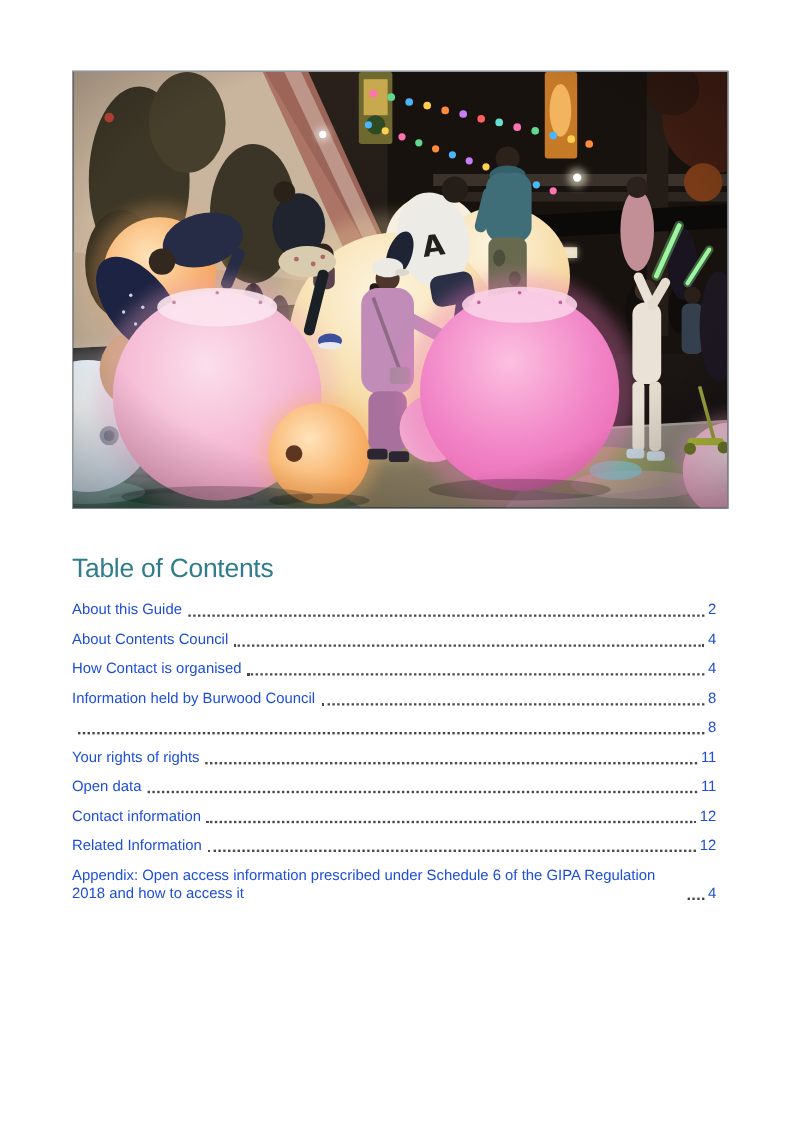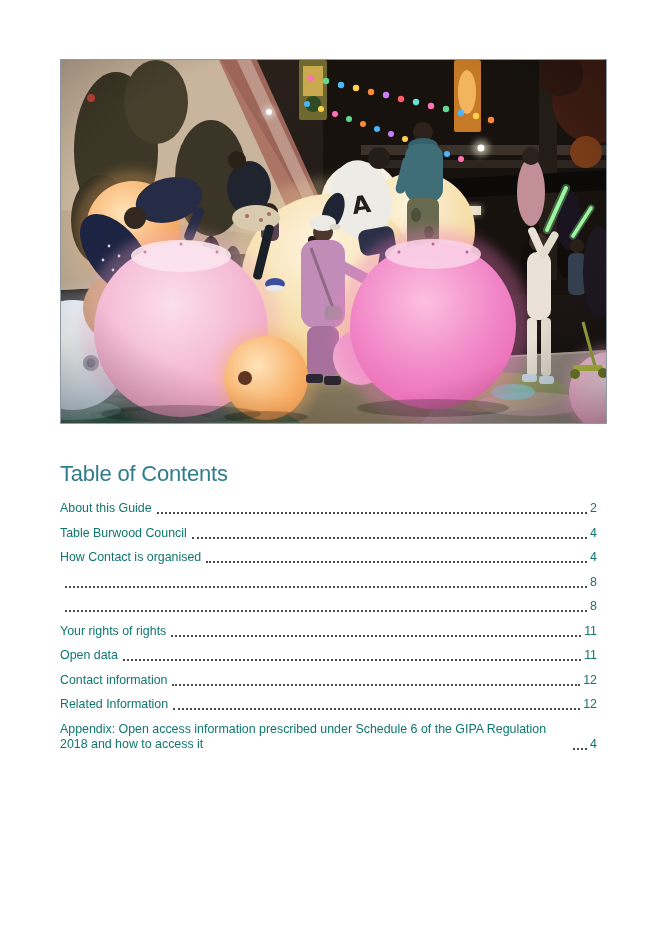--- a/index.html
+++ b/index.html
@@ -12,21 +12,21 @@
     border:1px solid #8f98a3;box-sizing:border-box;background:#171210;overflow:hidden;
   }
   .photo-frame svg{display:block;width:100%;height:100%;}
   .toc{position:absolute;left:60px;top:460px;width:537px;}
   .toc-title{
     margin:0 0 13px 0;font-size:22px;font-weight:400;letter-spacing:-0.2px;
     color:#2F7D8A;line-height:28px;
   }
   .toc-row{
     display:flex;align-items:flex-end;
-    font-size:12.4px;line-height:15px;color:#0f766e;margin-bottom:9.5px;
+    font-size:12.4px;line-height:15px;color:#1d4ed8;margin-bottom:9.5px;
   }
   .toc-label{flex:0 1 auto;}
   .toc-dots{
     flex:1 1 auto;min-width:14px;
     border-bottom:2px dotted #4a4a4a;margin:0 3px 2px 5px;
   }
   .toc-page{flex:0 0 auto;}
   .page-number{
     position:absolute;top:892px;right:58px;font-size:12px;color:#222222;
   }
@@ -326,30 +326,31 @@
 
   <div class="toc">
     <h1 class="toc-title" style="color: rgb(47, 125, 138);">Table of Contents</h1>
     <div class="toc-list" style="color: rgb(31, 31, 31);">
         <div class="toc-row">
           <span class="toc-label">About this Guide</span>
           <span class="toc-dots"></span>
           <span class="toc-page">2</span>
         </div>
         <div class="toc-row">
-          <span class="toc-label">Table Burwood Council</span>
+          <span class="toc-label">About Contents Council</span>
           <span class="toc-dots"></span>
           <span class="toc-page">4</span>
         </div>
         <div class="toc-row">
           <span class="toc-label">How Contact is organised</span>
           <span class="toc-dots"></span>
           <span class="toc-page">4</span>
         </div>
         <div class="toc-row">
+          <span class="toc-label">Information held by Burwood Council</span>
           <span class="toc-dots"></span>
           <span class="toc-page">8</span>
         </div>
         <div class="toc-row">
           <span class="toc-dots"></span>
           <span class="toc-page">8</span>
         </div>
         <div class="toc-row">
           <span class="toc-label">Your rights of rights</span>
           <span class="toc-dots"></span>

